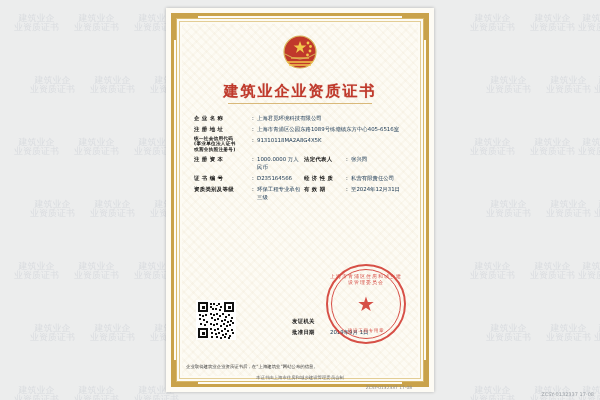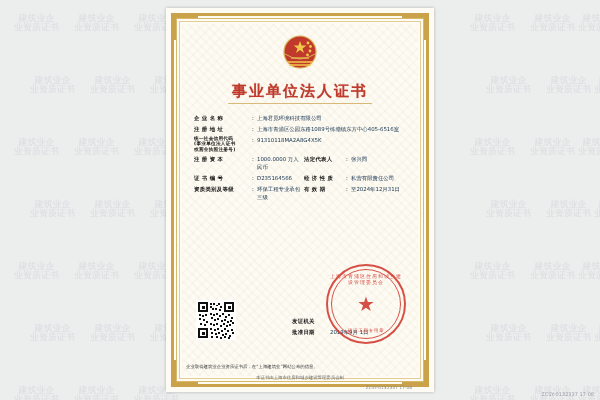--- a/index.html
+++ b/index.html
@@ -329,21 +329,21 @@
         <circle cx="31" cy="11" r="1.4" fill="#f2c94c"></circle>
         <circle cx="33.5" cy="14.5" r="1.4" fill="#f2c94c"></circle>
         <circle cx="33" cy="19" r="1.4" fill="#f2c94c"></circle>
         <circle cx="30.5" cy="23" r="1.4" fill="#f2c94c"></circle>
         <path d="M10 30 H36 M12 33 H34" stroke="#f2c94c" stroke-width="1.6" fill="none"></path>
         <path d="M14 26 H32" stroke="#f2c94c" stroke-width="1.2" fill="none"></path>
         <path d="M8 22 q15 10 30 0" stroke="#d9b45a" stroke-width="1" fill="none"></path>
       </svg>
     </div>
 
-    <div id="title">事业单位法人证书</div>
+    <div id="title">建筑业企业资质证书</div>
     <div id="title-rule"></div>
 
     <div id="fields">
 
       <div class="row">
         <div class="lbl">企 业 名 称</div>
         <div class="colon">:</div>
         <div class="val">上海君觅环境科技有限公司</div>
       </div>
 

